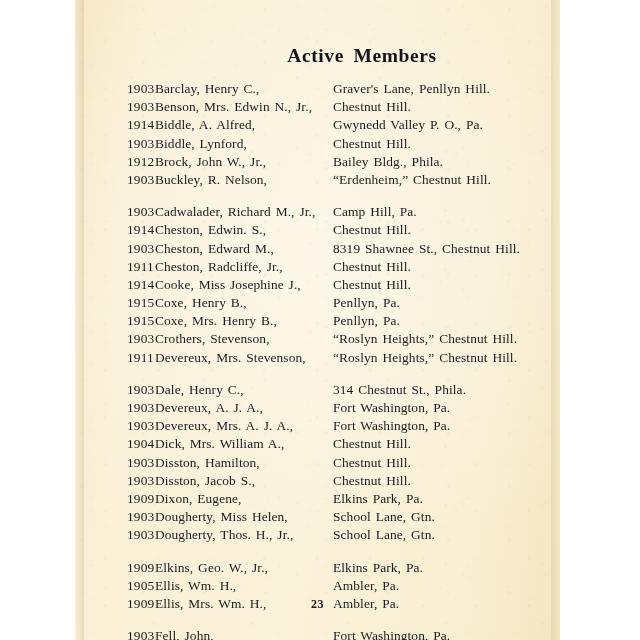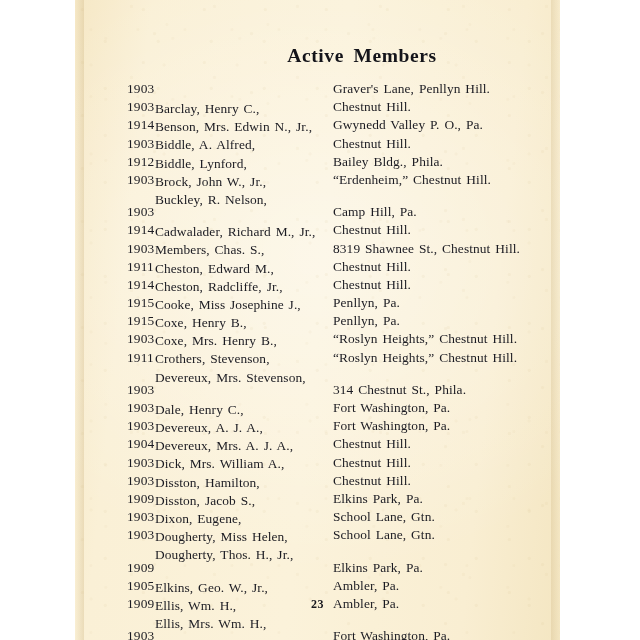--- a/index.html
+++ b/index.html
@@ -112,21 +112,20 @@
     position: absolute;
     left: 52px;
     letter-spacing: 0.15px;
   }
 
   .entry-name {
     position: absolute;
     left: 80px;
     letter-spacing: 0.1px;
     word-spacing: 1.4px;
-    margin-top: 20px;
   }
 
   .entry-address {
     position: absolute;
     left: 258px;
     letter-spacing: 0.1px;
     word-spacing: 1.4px;
   }
 
   #page-number {
@@ -190,21 +189,21 @@
             </div>
           </div>
           <div class="entry-group">
             <div class="entry-row">
               <span class="entry-year">1903</span>
               <span class="entry-name">Cadwalader, Richard M., Jr.,</span>
               <span class="entry-address">Camp Hill, Pa.</span>
             </div>
             <div class="entry-row">
               <span class="entry-year">1914</span>
-              <span class="entry-name">Members, Chas. S.,</span>
+              <span class="entry-name">Cheston, Edwin. S.,</span>
               <span class="entry-address">Chestnut Hill.</span>
             </div>
             <div class="entry-row">
               <span class="entry-year">1903</span>
               <span class="entry-name">Cheston, Edward M.,</span>
               <span class="entry-address">8319 Shawnee St., Chestnut Hill.</span>
             </div>
             <div class="entry-row">
               <span class="entry-year">1911</span>
               <span class="entry-name">Cheston, Radcliffe, Jr.,</span>

